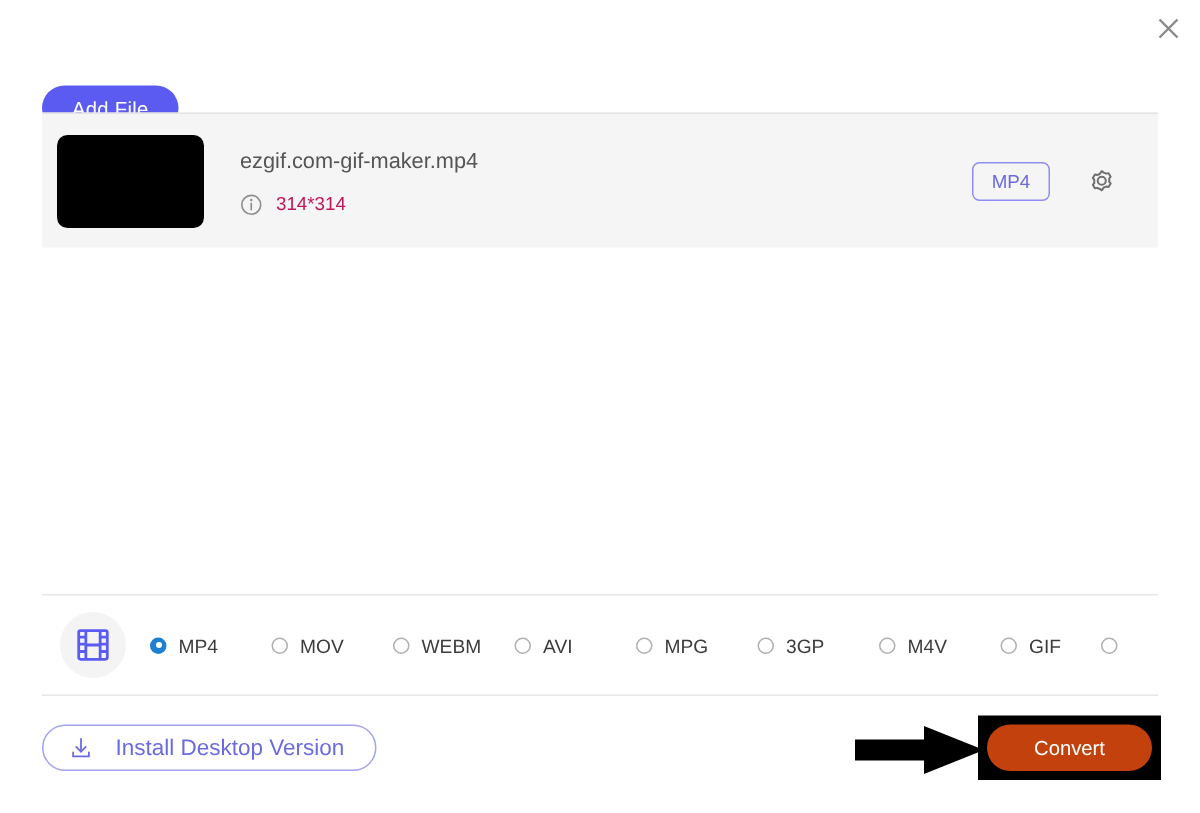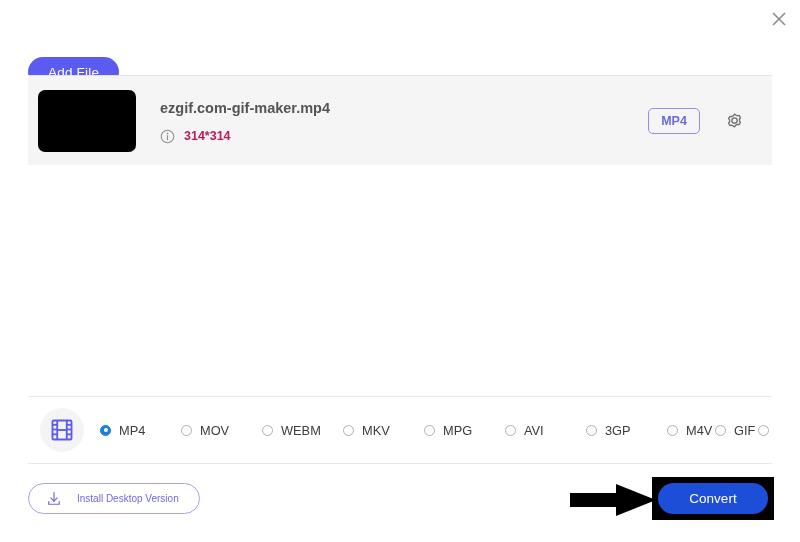--- a/index.html
+++ b/index.html
@@ -62,21 +62,20 @@
     width: 744px;
   }
   .file-row {
     position: relative;
     display: flex;
     align-items: center;
     height: 90px;
     background: #f5f5f5;
     border-top: 1px solid #e4e4e4;
     padding: 0 14px 0 10px;
-    font-weight: bold;
   }
   .thumb {
     width: 98px;
     height: 62px;
     border-radius: 7px;
     background: #000000;
     flex: 0 0 auto;
   }
   .file-meta {
     margin-left: 24px;
@@ -198,21 +197,21 @@
   .install-btn {
     position: absolute;
     left: 28px;
     top: 483px;
     height: 31px;
     padding: 0 20px 0 16px;
     border: 1px solid #a3a3ee;
     border-radius: 16px;
     background: #ffffff;
     color: #6b6be0;
-    font-size: 10px;
+    font-size: 15px;
     font-family: "Liberation Sans", sans-serif;
     display: flex;
     align-items: center;
     gap: 14px;
     cursor: pointer;
   }
 
   .arrow-annotation {
     position: absolute;
     left: 570px;
@@ -232,21 +231,21 @@
     padding: 6px;
     display: flex;
     align-items: center;
     justify-content: center;
   }
   .convert-btn {
     width: 100%;
     height: 100%;
     border: none;
     border-radius: 16px;
-    background: #1d4ed8;
+    background: #c2410c;
     color: #ffffff;
     font-size: 13.5px;
     font-family: "Liberation Sans", sans-serif;
     cursor: pointer;
     display: flex;
     align-items: center;
     justify-content: center;
   }
 </style>
 </head>
@@ -318,30 +317,26 @@
         <span>MOV</span>
       </label>
 
       <label class="radio-item">
         <span class="radio-dot"></span>
         <span>WEBM</span>
       </label>
 
       <label class="radio-item">
         <span class="radio-dot"></span>
-        <span>MKV</span>
-      </label>
+        <span>AVI</span>
+      </label>
+
       <label class="radio-item">
         <span class="radio-dot"></span>
         <span>MPG</span>
-      </label>
-
-      <label class="radio-item">
-        <span class="radio-dot"></span>
-        <span>AVI</span>
       </label>
       <label class="radio-item">
         <span class="radio-dot"></span>
         <span>3GP</span>
       </label>
 
       <label class="radio-item">
         <span class="radio-dot"></span>
         <span>M4V</span>
       </label>

